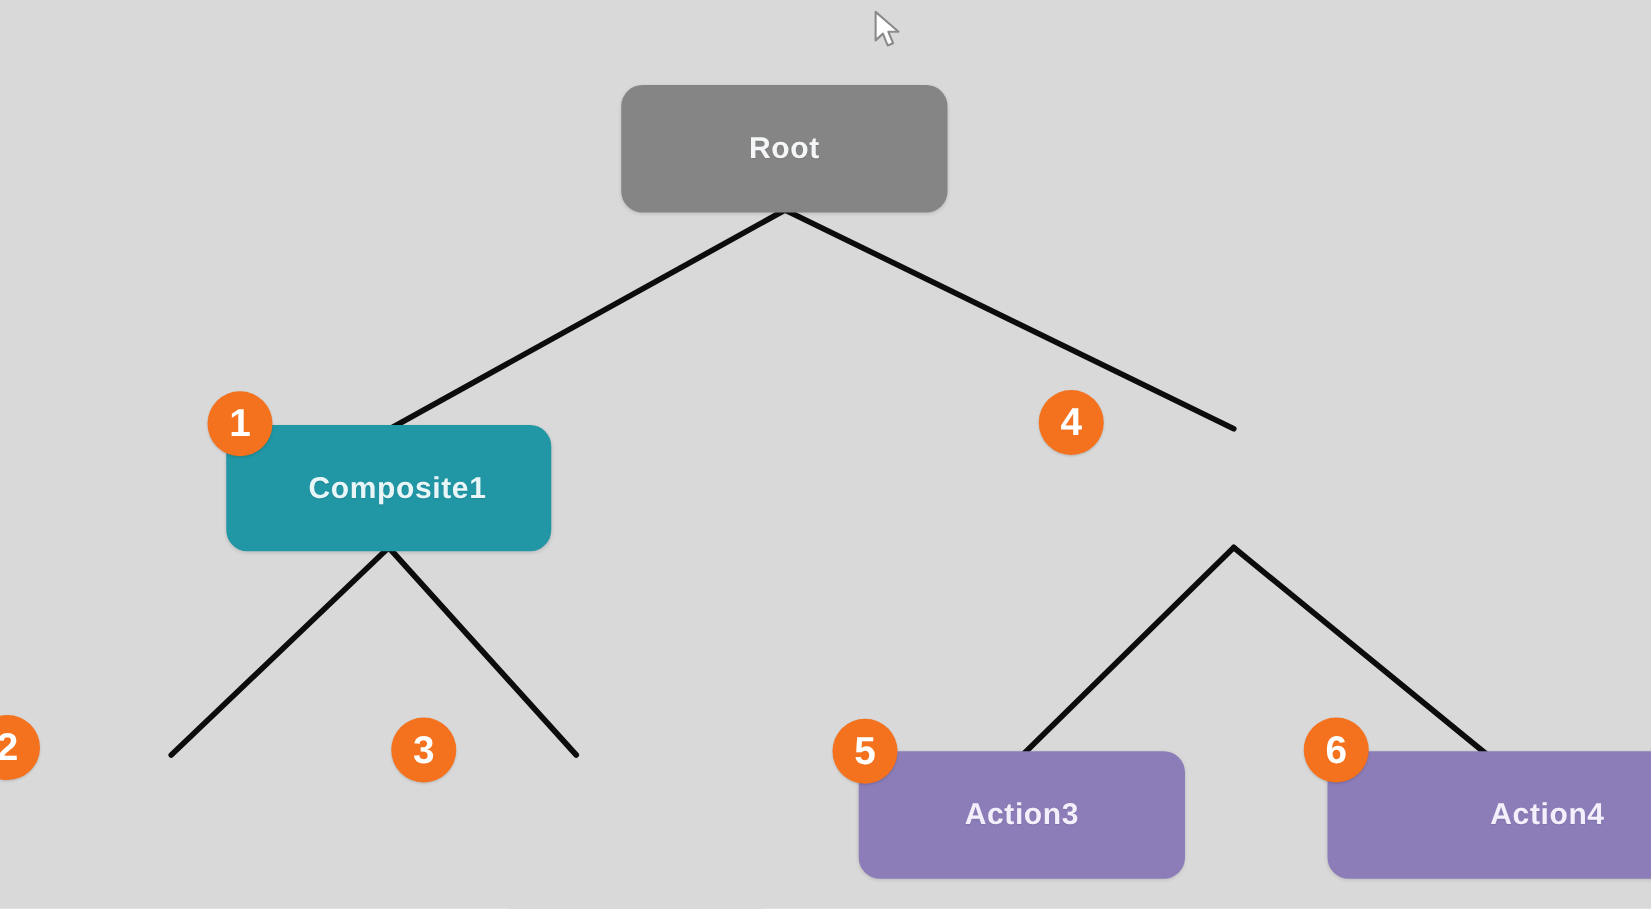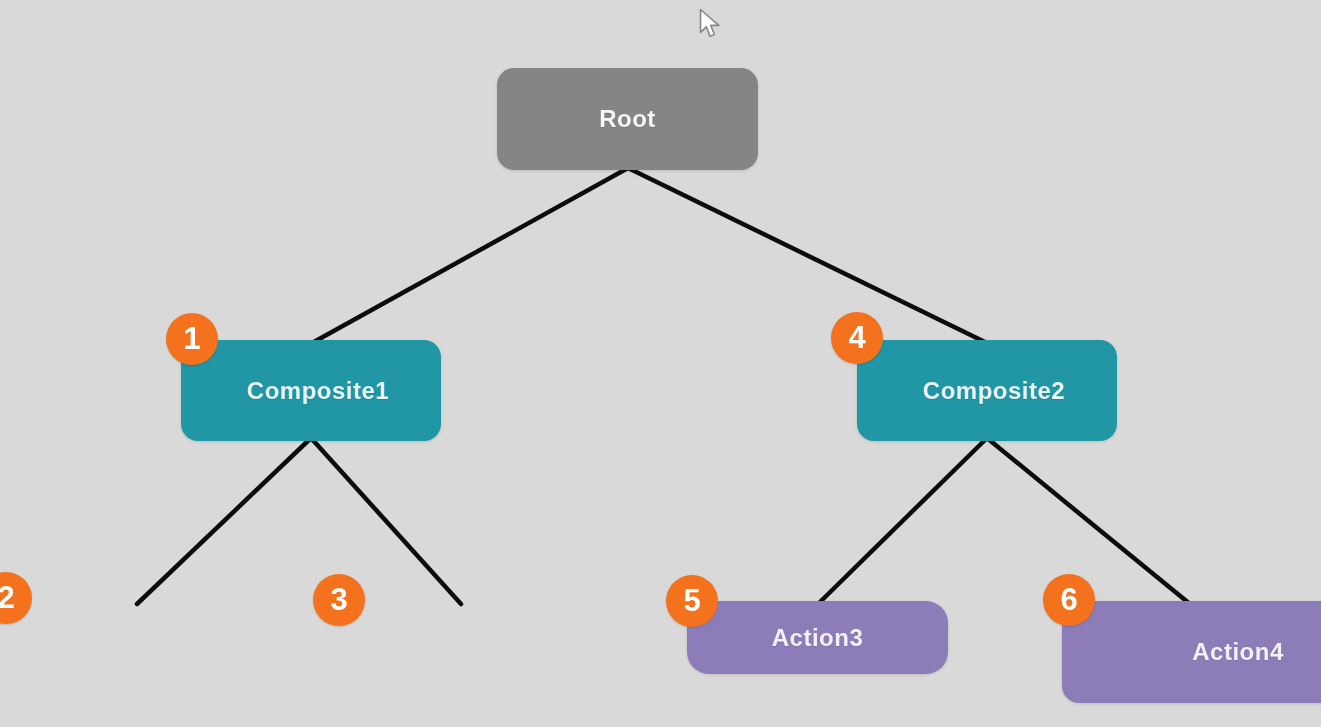--- a/index.html
+++ b/index.html
@@ -40,21 +40,21 @@
   }
   .node-root      { left: 497px; top:  68px; width: 261px; height: 102px; background: #858585; }
   .node-composite { background: #2196a5; }
   .node-composite .node-label { color: #e9f6f8; margin-left: 14px; }
   .node-action    { background: #8c7db9; }
   .node-action .node-label { color: #f4f0fb; }
   .node-composite1 { left: 181px;  top: 340px; }
   .node-composite2 { left: 857px;  top: 340px; }
   .node-action1    { left: 5px;    top: 601px; height: 102px; }
   .node-action2    { left: 333px;  top: 601px; height: 102px; }
-  .node-action3    { left: 687px;  top: 601px; width: 261px; height: 73px; border-radius: 22px; }
+  .node-action3    { left: 687px;  top: 601px; width: 261px; height: 102px; }
   .node-action4    { left: 1062px; top: 601px; height: 102px; padding-left: 46px; }
   .badge {
     position: absolute;
     width: 52px;
     height: 52px;
     border-radius: 50%;
     background: #f4711d;
     display: flex;
     align-items: center;
     justify-content: center;
@@ -92,23 +92,20 @@
   </svg>
 
   <div class="node node-root">
     <span class="node-label">Root</span>
   </div>
 
   <div class="node node-composite node-composite1">
     <span class="node-label">Composite1</span>
   </div>
 
-  <div class="node node-composite node-composite2">
-    <span class="node-label">Composite2</span>
-  </div>
 
 
 
   <div class="node node-action node-action3">
     <span class="node-label">Action3</span>
   </div>
 
   <div class="node node-action node-action4">
     <span class="node-label">Action4</span>
   </div>

